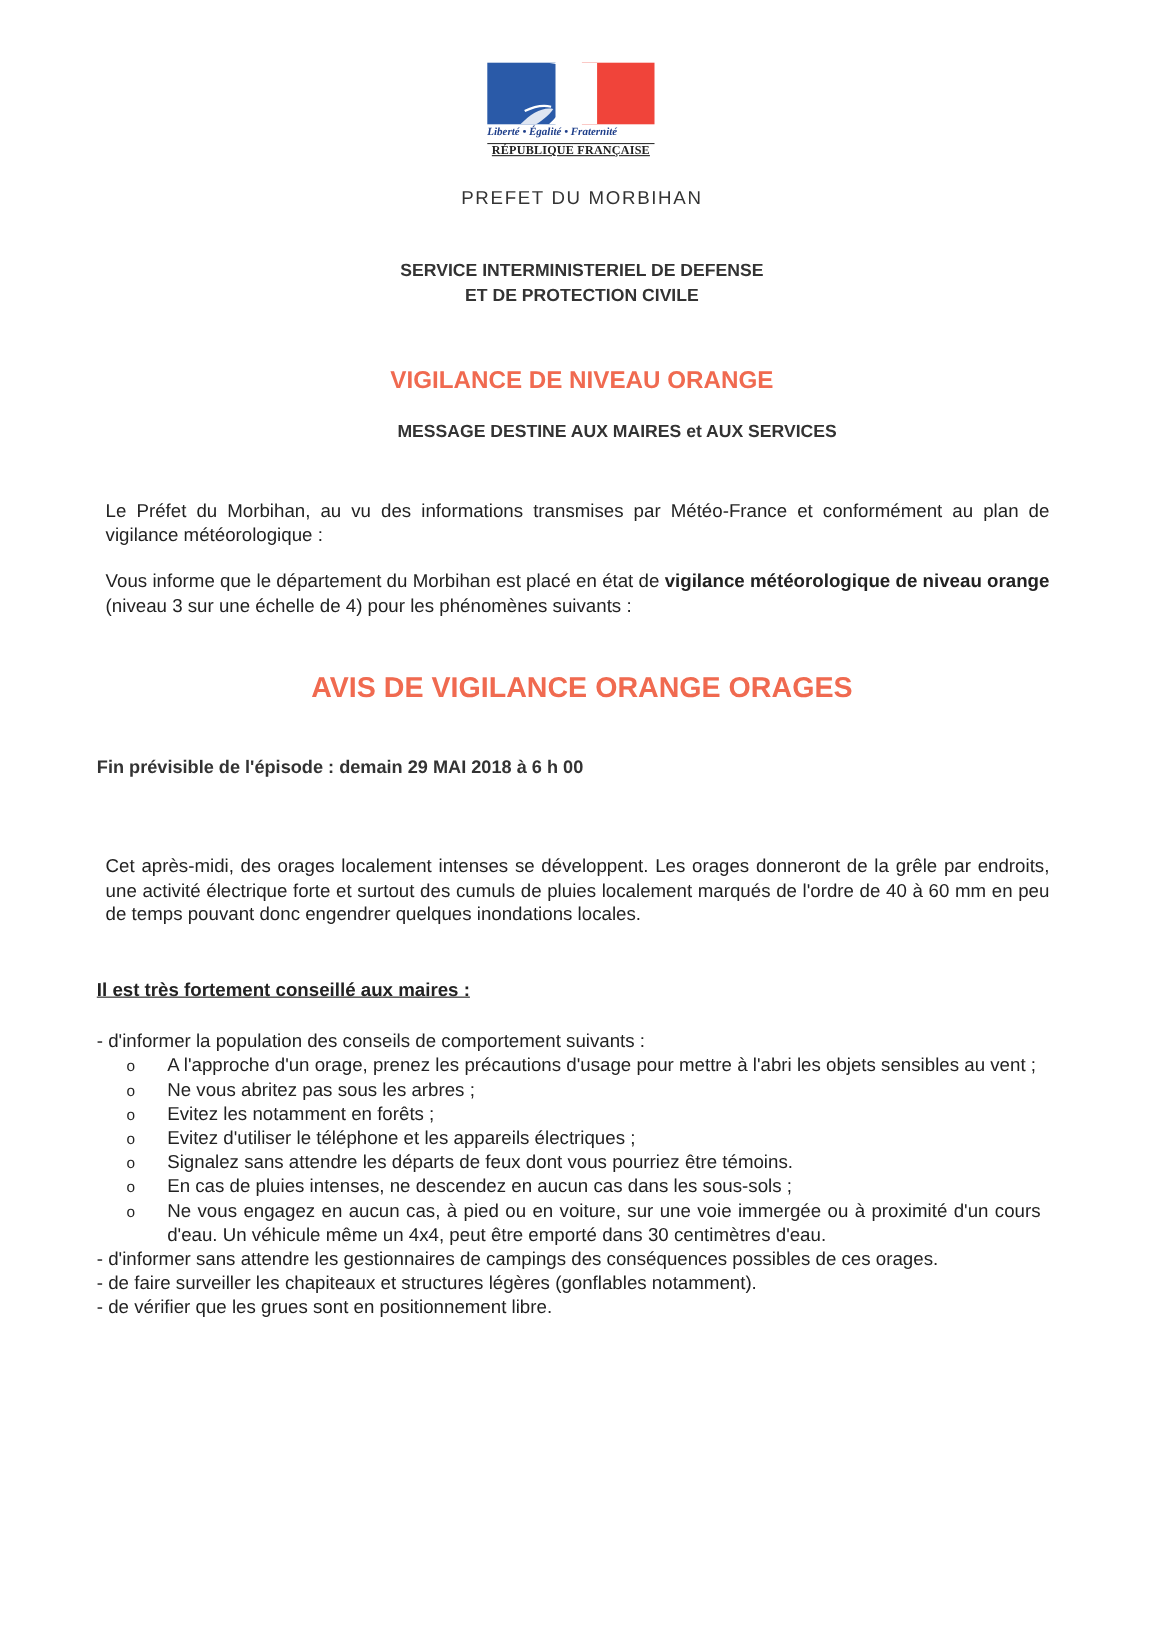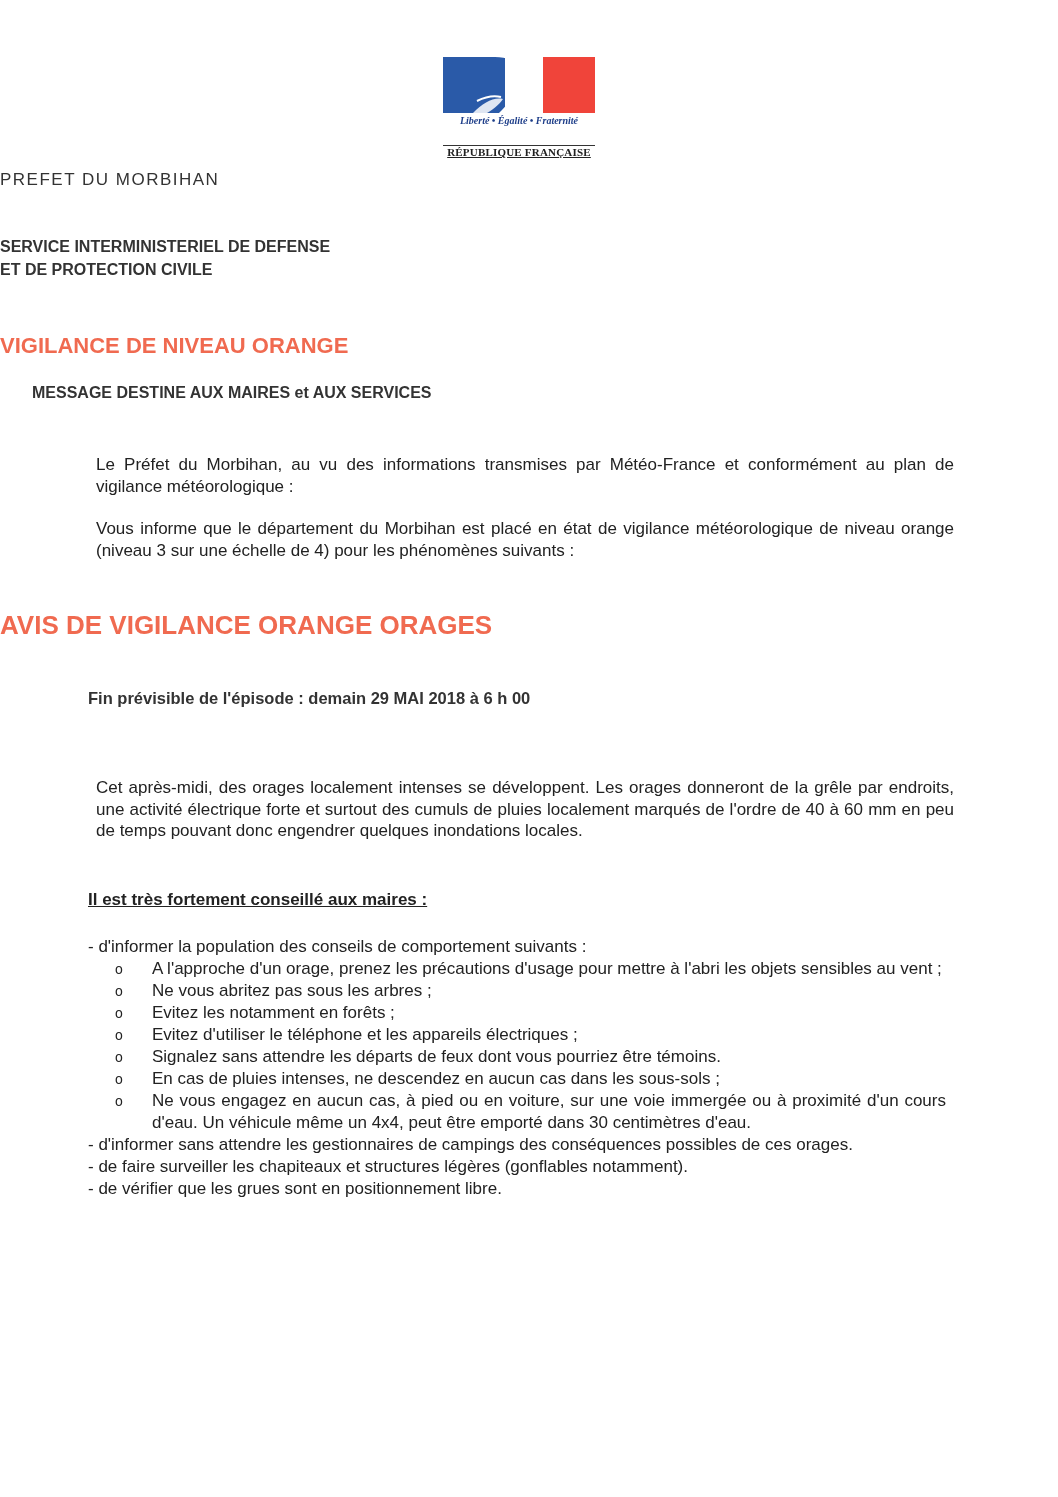--- a/index.html
+++ b/index.html
@@ -4,45 +4,45 @@
 <style>
   html, body { margin: 0; padding: 0; background: #ffffff; }
   body { width: 1058px; height: 1497px; position: relative; overflow: hidden;
          font-family: "Liberation Sans", sans-serif; color: #222; }
   .logo { position: absolute; left: 443px; top: 57px; width: 152px; }
   .flag { position: relative; width: 152px; height: 56px; }
   .flag .blue { position: absolute; left: 0; top: 0; width: 62px; height: 56px; background: #2a5aa8; }
   .flag .red { position: absolute; left: 86px; top: 0; width: 66px; height: 56px; background: #f0443a; }
   .flag svg { position: absolute; left: 30px; top: 0; }
   .motto { font-family: "Liberation Serif", serif; font-style: italic; font-weight: bold;
-           font-size: 10px; color: #1f3f8a; text-align: center; margin-top: 2px;
-           border-bottom: 1.5px solid #333; padding-bottom: 19px; }
+           font-size: 10px; color: #1f3f8a; text-align: left; margin-top: 2px;
+           border-bottom: 1.5px solid #333; padding-bottom: 4px; }
   .rf { font-family: "Liberation Serif", serif; font-weight: bold; font-size: 11px;
         text-align: center; color: #222; letter-spacing: 0.2px; text-decoration: underline; }
-  .center { position: absolute; left: 0; width: 1058px; text-align: left; }
+  .center { position: absolute; left: 0; width: 1058px; text-align: center; }
   .prefet { top: 170px; font-size: 17px; letter-spacing: 1.5px; color: #333; }
   .siaced { top: 235px; font-size: 16px; font-weight: bold; line-height: 23px; color: #333; }
   .vig { top: 333px; font-size: 22px; font-weight: bold; color: #f06a50; }
   .msg { top: 384px; font-size: 16px; font-weight: bold; color: #333; margin-left: 32px; }
   .para { position: absolute; left: 96px; width: 858px; font-size: 17px; line-height: 21.5px;
           text-align: justify; color: #222; }
   .p1 { top: 454px; }
   .p2 { top: 518px; }
   .avis { top: 610px; font-size: 26px; font-weight: bold; color: #f06a50; }
   .dates { position: absolute; left: 88px; top: 688px; font-size: 16.5px; font-weight: bold;
            line-height: 21px; color: #333; }
   .p3 { top: 777px; }
   .advice-title { position: absolute; left: 88px; top: 890px; font-size: 17px; font-weight: bold;
                   text-decoration: underline; color: #222; }
   .list { position: absolute; left: 88px; top: 936px; width: 858px; font-size: 17px;
           line-height: 22px; color: #222; }
   .list .dash { text-align: justify; }
   .sub { position: relative; padding-left: 64px; text-align: justify; }
   .sub .bullet { position: absolute; left: 27px; top: 0; font-size: 14px; }
-  b { font-weight: normal; }
+  b { font-weight: bold; }
 </style>
 </head>
 <body>
 
 <div class="logo">
   <div class="flag">
     <div class="blue"></div>
     <div class="red"></div>
     <svg width="70" height="56" viewBox="0 0 70 56">
       <path d="M22,0 C40,0 48,8 46,18 C45,24 50,26 48,30 C46,33 44,36 40,40 C36,46 30,52 26,56 L70,56 L70,0 Z" fill="#ffffff"></path>

